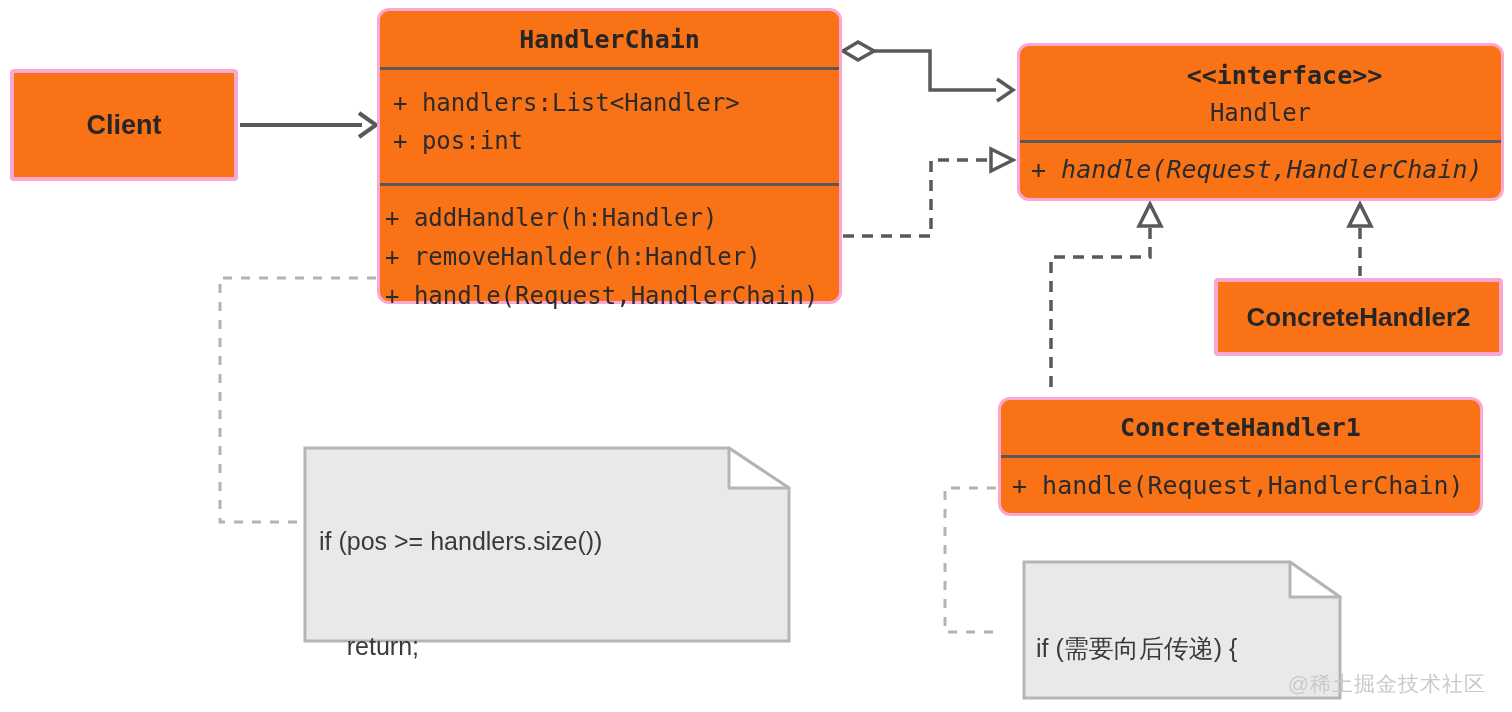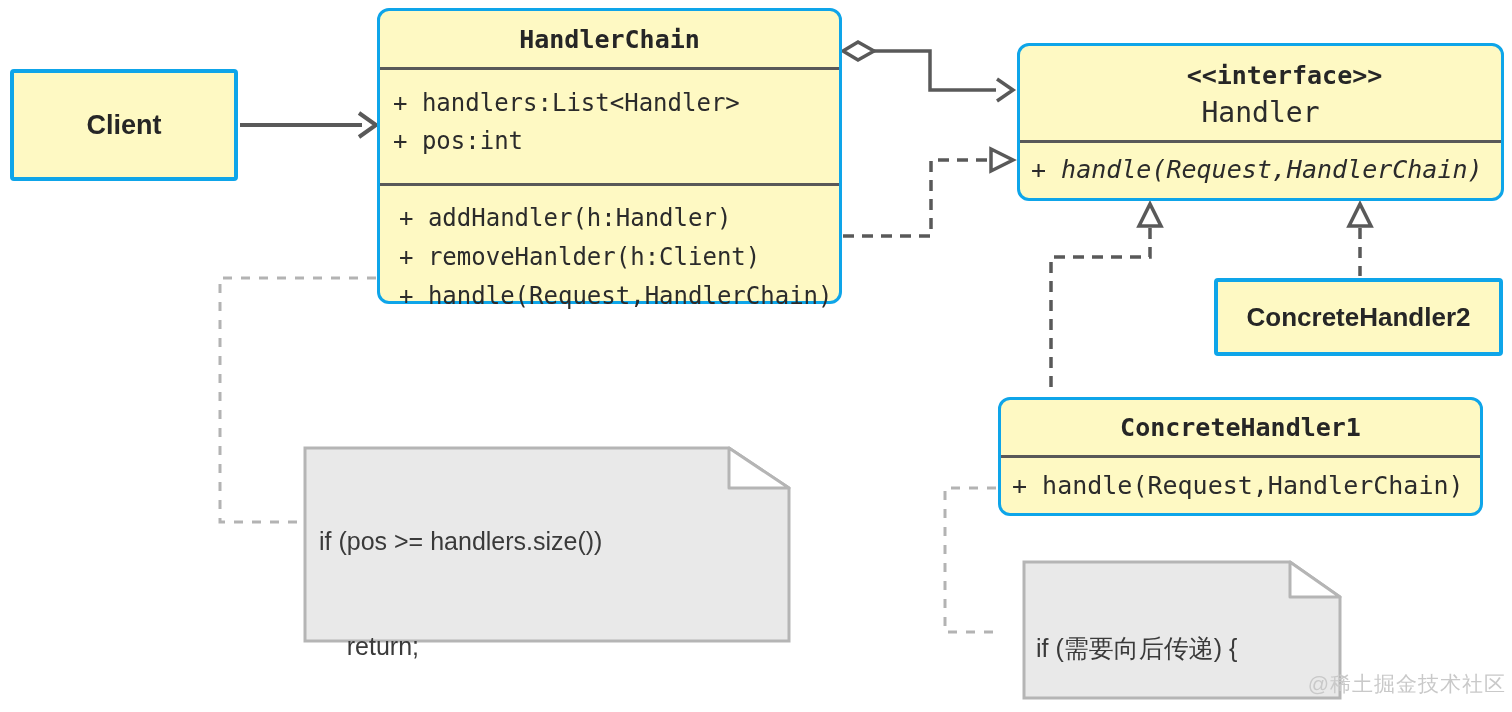--- a/index.html
+++ b/index.html
@@ -16,22 +16,22 @@
   
   #connectors {
     position: absolute;
     left: 0; top: 0;
     width: 1512px; height: 712px;
   }
 
   
   .uml-box {
     position: absolute;
-    background: #fef9c3;
-    border: 3px solid #0ea5e9;
+    background: #f97316;
+    border: 3px solid #f9a8d4;
     border-radius: 12px;
     box-sizing: border-box;
     color: #2b2b2b;
   }
   .uml-box.sharp { border-radius: 4px; border-width: 4px; }
   .uml-title {
     display: flex;
     align-items: center;
     justify-content: center;
     font-weight: bold;
@@ -43,28 +43,28 @@
     white-space: pre;
     font-size: 24px;
     color: #2b2b2b;
   }
 
   
   #handlerchain { left: 377px; top: 8px; width: 465px; height: 296px; }
   #handlerchain .uml-title { height: 56px; }
   #handlerchain .attrs { padding: 14px 0 14px 13px; height: 85px; }
   #handlerchain .attrs .uml-line { line-height: 38px; }
-  #handlerchain .methods { padding: 13px 0 0 19px; }
+  #handlerchain .methods { padding: 13px 0 0 5px; }
   #handlerchain .methods .uml-line { line-height: 39px; }
 
   
   #handler { left: 1017px; top: 43px; width: 487px; height: 158px; }
   #handler .head { height: 94px; padding-top: 11px; box-sizing: border-box; text-align: center; }
   #handler .stereotype { font-weight: bold; font-size: 25px; line-height: 37px; color: #262626; padding-left: 48px; }
-  #handler .iface-name { font-size: 28px; line-height: 38px; }
+  #handler .iface-name { font-size: 24px; line-height: 38px; }
   #handler .methods { display: flex; align-items: center; height: 52px; padding-left: 11px; }
   #handler .methods .uml-line { font-style: italic; font-size: 25px; }
 
   
   #concretehandler1 { left: 998px; top: 397px; width: 485px; height: 119px; }
   #concretehandler1 .uml-title { height: 55px; border-radius: 18px; }
   #concretehandler1 .methods { display: flex; align-items: center; height: 55px; padding-left: 11px; }
   #concretehandler1 .methods .uml-line { font-size: 25px; }
 
   
@@ -87,21 +87,21 @@
   #note-left { left: 303px; top: 446px; width: 488px; height: 143px; }
   #note-left .note-text { padding: 14px 0 0 16px; }
   #note-left .note-text div { line-height: 47px; }
   #note-right { left: 998px; top: 560px; width: 320px; height: 140px; margin-left: 24px; }
   #note-right .note-text { padding: 7px 0 0 14px; }
   #note-right .note-text div { line-height: 46px; }
 
   
   #watermark {
     position: absolute;
-    right: 6px;
+    right: 26px;
     bottom: 14px;
     font-size: 21px;
     color: #c9c9c9;
     letter-spacing: 1px;
   }
 </style>
 </head>
 <body>
 
 <div id="canvas">
@@ -150,21 +150,21 @@
   <div id="handlerchain" class="uml-box mono">
     <div class="uml-title">HandlerChain</div>
     <div class="uml-divider"></div>
     <div class="attrs">
       <div class="uml-line">+ handlers:List&lt;Handler&gt;</div>
       <div class="uml-line">+ pos:int</div>
     </div>
     <div class="uml-divider"></div>
     <div class="methods">
       <div class="uml-line">+ addHandler(h:Handler)</div>
-      <div class="uml-line">+ removeHanlder(h:Client)</div>
+      <div class="uml-line">+ removeHanlder(h:Handler)</div>
       <div class="uml-line">+ handle(Request,HandlerChain)</div>
     </div>
   </div>
 
   <div id="handler" class="uml-box mono">
     <div class="head">
       <div class="stereotype">&lt;&lt;interface&gt;&gt;</div>
       <div class="iface-name">Handler</div>
     </div>
     <div class="uml-divider"></div>

